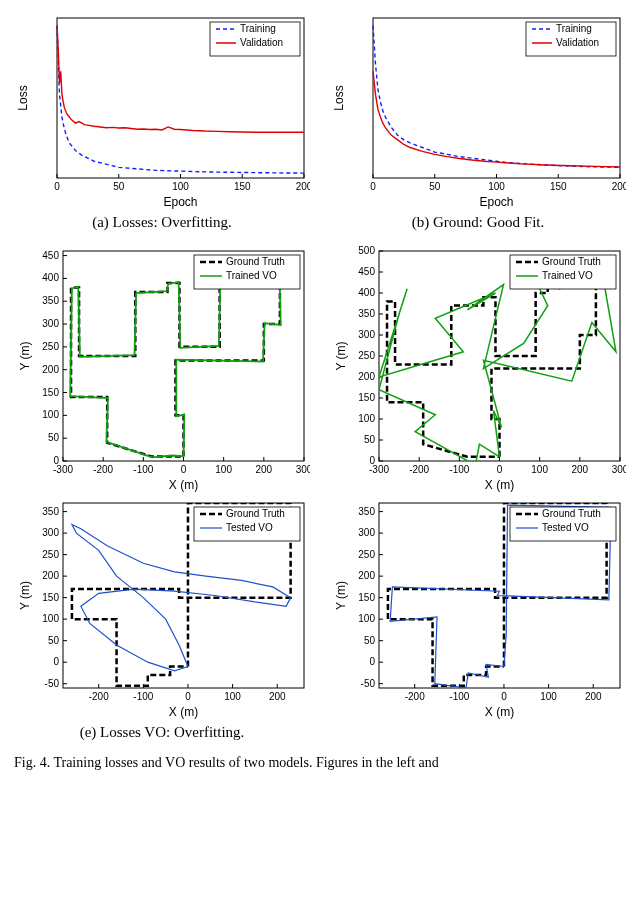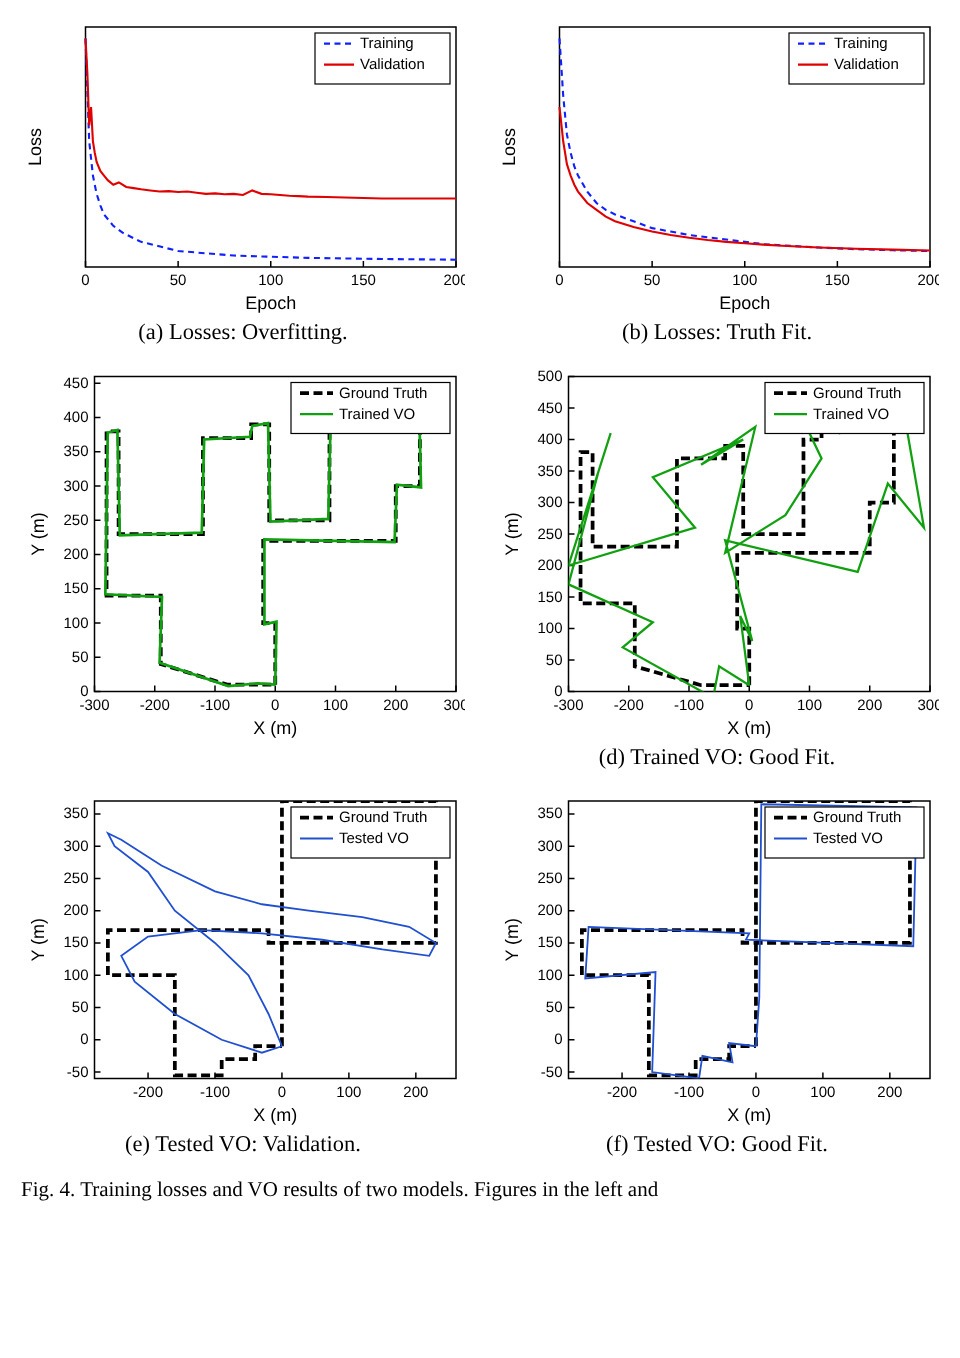--- a/index.html
+++ b/index.html
@@ -81,21 +81,21 @@
         <text x="165.5" y="196" text-anchor="middle" class="axis-label">Epoch</text>
         <text x="12" y="88" text-anchor="middle" class="axis-label" transform="rotate(-90 12 88)">Loss</text>
         <path d="M42,15.61904761904762L44.47,53.71428571428571L46.94,79.61904761904763L49.41,91.80952380952381L51.88,100.95238095238095L54.35,107.04761904761905L60.525,117.71428571428572L66.7,125.33333333333334L72.875,129.9047619047619L79.05,132.95238095238096L91.4,137.52380952380952L103.75,142.0952380952381L116.1,144.38095238095238L128.45,146.66666666666666L140.8,148.1904761904762L153.15,149.71428571428572L165.5,151.23809523809524L177.85000000000002,152.76190476190476L190.2,153.52380952380952L214.89999999999998,155.04761904761904L239.60000000000002,156.1142857142857L264.3,156.8761904761905L289,157.33333333333334" fill="none" stroke="#1020ff" stroke-width="1.4" stroke-dasharray="4,3"></path>
         <path d="M42,61.33333333333334L44.47,84.19047619047619L46.94,99.42857142857143L49.41,107.04761904761905L51.88,113.14285714285715L54.35,117.71428571428572L60.525,125.33333333333334L66.7,129.9047619047619L72.875,134.47619047619048L79.05,137.52380952380952L91.4,141.33333333333334L103.75,144.38095238095238L116.1,146.66666666666666L128.45,148.4952380952381L140.8,150.01904761904763L153.15,151.23809523809524L165.5,152.15238095238095L177.85000000000002,153.06666666666666L190.2,153.82857142857142L214.89999999999998,155.04761904761904L239.60000000000002,155.8095238095238L264.3,156.41904761904763L289,157.02857142857144" fill="none" stroke="#e00000" stroke-width="1.4" stroke-dasharray=""></path>
         <rect x="195" y="12" width="90" height="34" fill="#fff" stroke="#000" stroke-width="0.8"></rect>
         <line x1="201" y1="19" x2="221" y2="19" stroke="#1020ff" stroke-width="1.5" stroke-dasharray="4,3"></line>
         <text x="225" y="22" class="legend-text">Training</text>
         <line x1="201" y1="33" x2="221" y2="33" stroke="#e00000" stroke-width="1.5" stroke-dasharray=""></line>
         <text x="225" y="36" class="legend-text">Validation</text>
       </svg>
-    <div class="caption">(b) Losses: Truth Fit.</div>
+    <div class="caption">(b) Ground: Good Fit.</div>
   </div>
 
   <div class="panel">
     <svg id="svg-c" width="295" height="250">
         <rect x="48" y="8" width="241" height="210" fill="none" stroke="#000" stroke-width="1"></rect>
         <line x1="48" y1="218" x2="48" y2="214" stroke="#000"></line>
         <text x="48" y="230" text-anchor="middle" class="tick-label">-300</text>
         <line x1="88.16666666666666" y1="218" x2="88.16666666666666" y2="214" stroke="#000"></line>
         <text x="88.16666666666666" y="230" text-anchor="middle" class="tick-label">-200</text>
         <line x1="128.33333333333331" y1="218" x2="128.33333333333331" y2="214" stroke="#000"></line>
@@ -188,21 +188,20 @@
           <rect x="48" y="8" width="241" height="210"></rect>
         </clipPath>
         <path d="M168.5,213.8L168.5,176L160.46666666666667,176L160.46666666666667,125.6L248.83333333333334,125.6L248.83333333333334,92L264.9,92L264.9,33.19999999999999L216.7,33.19999999999999L216.7,50L204.65,50L204.65,113L164.48333333333335,113L164.48333333333335,54.19999999999999L152.43333333333334,54.19999999999999L152.43333333333334,62.599999999999994L120.3,62.599999999999994L120.3,121.39999999999999L64.06666666666666,121.39999999999999L64.06666666666666,58.400000000000006L56.03333333333333,58.400000000000006L56.03333333333333,159.2L92.18333333333334,159.2L92.18333333333334,201.2L136.36666666666667,213.8L156.45,213.8L168.5,213.8" fill="none" stroke="#000000" stroke-width="2.5" stroke-dasharray="6,3" clip-path="url(#svg-d-clip)"></path>
         <path d="M168.5,213.8L162.475,167.6L170.50833333333333,184.4L152.43333333333334,117.2L240.8,138.2L260.8833333333333,79.4L284.98333333333335,108.8L268.91666666666663,16.400000000000006L228.75,45.80000000000001L204.65,37.400000000000006L216.7,62.599999999999994L192.6,100.39999999999999L152.43333333333334,125.6L172.51666666666668,41.599999999999994L136.36666666666667,66.80000000000001L164.48333333333335,50L104.23333333333333,75.19999999999999L132.35,108.8L48,134L76.11666666666667,45.80000000000001L68.08333333333333,71L48,146.6L104.23333333333333,171.8L84.15,188.6L144.4,222.2L148.41666666666669,201.2L168.5,213.8" fill="none" stroke="#10a010" stroke-width="1.5" stroke-dasharray="" clip-path="url(#svg-d-clip)"></path>
         <rect x="179" y="12" width="106" height="34" fill="#fff" stroke="#000" stroke-width="0.8"></rect>
         <line x1="185" y1="19" x2="207" y2="19" stroke="#000000" stroke-width="2.5" stroke-dasharray="6,3"></line>
         <text x="211" y="22" class="legend-text">Ground Truth</text>
         <line x1="185" y1="33" x2="207" y2="33" stroke="#10a010" stroke-width="1.5" stroke-dasharray=""></line>
         <text x="211" y="36" class="legend-text">Trained VO</text>
       </svg>
-    <div class="caption">(d) Trained VO: Good Fit.</div>
   </div>
 
   <div class="panel">
     <svg id="svg-e" width="295" height="225">
         <rect x="48" y="8" width="241" height="185" fill="none" stroke="#000" stroke-width="1"></rect>
         <line x1="83.7037037037037" y1="193" x2="83.7037037037037" y2="189" stroke="#000"></line>
         <text x="83.7037037037037" y="205" text-anchor="middle" class="tick-label">-200</text>
         <line x1="128.33333333333331" y1="193" x2="128.33333333333331" y2="189" stroke="#000"></line>
         <text x="128.33333333333331" y="205" text-anchor="middle" class="tick-label">-100</text>
         <line x1="172.96296296296296" y1="193" x2="172.96296296296296" y2="189" stroke="#000"></line>
@@ -235,21 +234,21 @@
           <rect x="48" y="8" width="241" height="185"></rect>
         </clipPath>
         <path d="M172.96296296296296,171.48837209302326L172.96296296296296,141.37209302325581L172.96296296296296,8L275.6111111111111,8L275.6111111111111,102.65116279069768L164.037037037037,102.65116279069768L164.037037037037,94.04651162790698L56.925925925925924,94.04651162790698L56.925925925925924,124.16279069767442L101.55555555555554,124.16279069767442L101.55555555555554,190.84883720930233L132.7962962962963,190.84883720930233L132.7962962962963,180.09302325581396L155.1111111111111,180.09302325581396L155.1111111111111,171.48837209302326L172.96296296296296,171.48837209302326" fill="none" stroke="#000000" stroke-width="2.5" stroke-dasharray="6,3" clip-path="url(#svg-e-clip)"></path>
         <path d="M172.96296296296296,171.48837209302326L164.037037037037,149.97674418604652L150.64814814814815,124.16279069767442L128.33333333333331,102.65116279069768L101.55555555555554,81.13953488372094L83.7037037037037,55.32558139534885L61.388888888888886,38.116279069767444L56.925925925925924,29.51162790697674L65.85185185185185,33.81395348837211L92.62962962962962,51.02325581395348L128.33333333333331,68.23255813953489L159.57407407407408,76.83720930232558L190.8148148148148,81.13953488372094L226.5185185185185,85.44186046511628L257.75925925925924,91.89534883720931L275.6111111111111,102.65116279069768L271.14814814814815,111.25581395348837L239.9074074074074,106.95348837209302L199.74074074074073,100.5L159.57407407407408,96.19767441860465L119.4074074074074,94.04651162790698L83.7037037037037,98.34883720930232L65.85185185185185,111.25581395348837L74.77777777777777,128.46511627906978L101.55555555555554,149.97674418604652L132.7962962962963,167.18604651162792L159.57407407407408,175.7906976744186L172.96296296296296,171.48837209302326" fill="none" stroke="#2050d0" stroke-width="1.2" stroke-dasharray="" clip-path="url(#svg-e-clip)"></path>
         <rect x="179" y="12" width="106" height="34" fill="#fff" stroke="#000" stroke-width="0.8"></rect>
         <line x1="185" y1="19" x2="207" y2="19" stroke="#000000" stroke-width="2.5" stroke-dasharray="6,3"></line>
         <text x="211" y="22" class="legend-text">Ground Truth</text>
         <line x1="185" y1="33" x2="207" y2="33" stroke="#2050d0" stroke-width="1.2" stroke-dasharray=""></line>
         <text x="211" y="36" class="legend-text">Tested VO</text>
       </svg>
-    <div class="caption">(e) Tested VO: Validation.</div>
+    <div class="caption">(e) Losses VO: Overfitting.</div>
   </div>
 
   <div class="panel">
     <svg id="svg-f" width="295" height="225">
         <rect x="48" y="8" width="241" height="185" fill="none" stroke="#000" stroke-width="1"></rect>
         <line x1="83.7037037037037" y1="193" x2="83.7037037037037" y2="189" stroke="#000"></line>
         <text x="83.7037037037037" y="205" text-anchor="middle" class="tick-label">-200</text>
         <line x1="128.33333333333331" y1="193" x2="128.33333333333331" y2="189" stroke="#000"></line>
         <text x="128.33333333333331" y="205" text-anchor="middle" class="tick-label">-100</text>
         <line x1="172.96296296296296" y1="193" x2="172.96296296296296" y2="189" stroke="#000"></line>
@@ -282,18 +281,17 @@
           <rect x="48" y="8" width="241" height="185"></rect>
         </clipPath>
         <path d="M172.96296296296296,171.48837209302326L172.96296296296296,141.37209302325581L172.96296296296296,8L275.6111111111111,8L275.6111111111111,102.65116279069768L164.037037037037,102.65116279069768L164.037037037037,94.04651162790698L56.925925925925924,94.04651162790698L56.925925925925924,124.16279069767442L101.55555555555554,124.16279069767442L101.55555555555554,190.84883720930233L132.7962962962963,190.84883720930233L132.7962962962963,180.09302325581396L155.1111111111111,180.09302325581396L155.1111111111111,171.48837209302326L172.96296296296296,171.48837209302326" fill="none" stroke="#000000" stroke-width="2.5" stroke-dasharray="6,3" clip-path="url(#svg-f-clip)"></path>
         <path d="M172.96296296296296,171.48837209302326L175.19444444444446,139.22093023255815L176.53333333333333,10.151162790697668L280.074074074074,12.302325581395365L277.8425925925926,104.80232558139535L166.26851851851853,100.5L168.5,96.19767441860465L61.388888888888886,91.89534883720931L59.157407407407405,126.31395348837209L106.0185185185185,122.01162790697674L103.78703703703704,188.69767441860466L135.02777777777777,193L137.25925925925924,177.9418604651163L157.3425925925926,182.24418604651163L155.1111111111111,169.3372093023256L172.96296296296296,171.48837209302326" fill="none" stroke="#2050d0" stroke-width="1.2" stroke-dasharray="" clip-path="url(#svg-f-clip)"></path>
         <rect x="179" y="12" width="106" height="34" fill="#fff" stroke="#000" stroke-width="0.8"></rect>
         <line x1="185" y1="19" x2="207" y2="19" stroke="#000000" stroke-width="2.5" stroke-dasharray="6,3"></line>
         <text x="211" y="22" class="legend-text">Ground Truth</text>
         <line x1="185" y1="33" x2="207" y2="33" stroke="#2050d0" stroke-width="1.2" stroke-dasharray=""></line>
         <text x="211" y="36" class="legend-text">Tested VO</text>
       </svg>
-    <div class="caption">(f) Tested VO: Good Fit.</div>
   </div>
 
 </div>
 
 <div class="fig-caption">Fig. 4.   Training losses and VO results of two models. Figures in the left and</div>
 
 </body></html>

